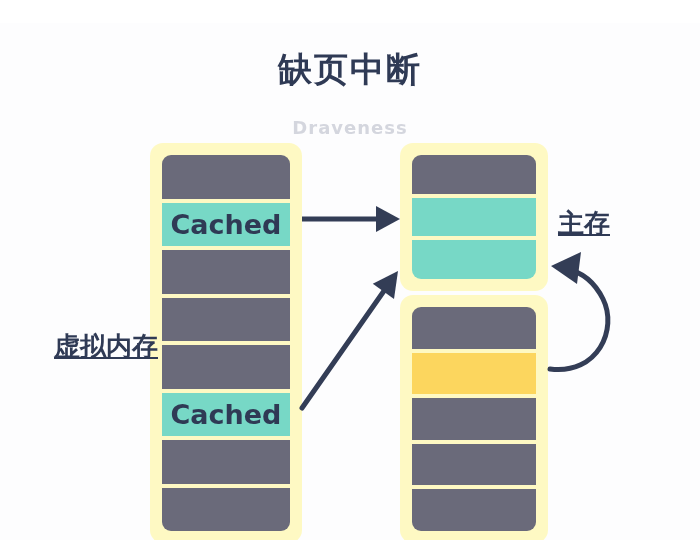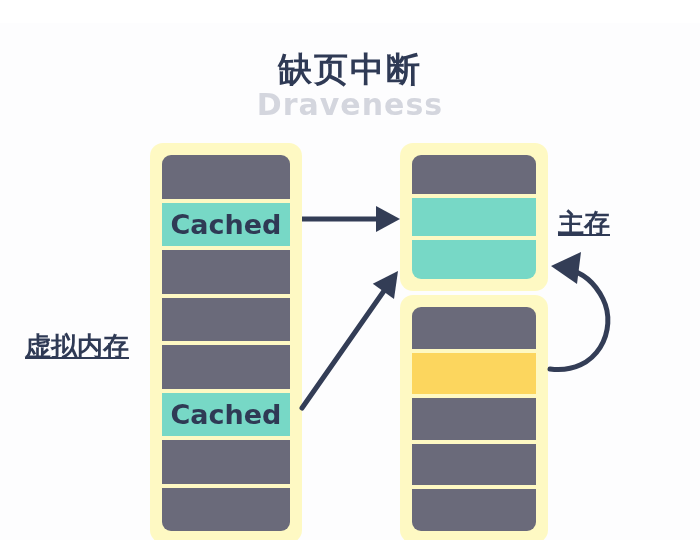--- a/index.html
+++ b/index.html
@@ -15,23 +15,23 @@
     margin-top:23px;
   }
   .title{
     position:absolute;left:0;top:24px;width:100%;
     text-align:center;
     font-size:34px;font-weight:bold;
     color:#2f3a55;
     letter-spacing:2px;
   }
   .watermark{
-    position:absolute;left:0;top:64px;width:100%;
+    position:absolute;left:0;top:94px;width:100%;
     text-align:center;
-    font-size:30px;font-weight:bold;
+    font-size:18px;font-weight:bold;
     color:#d4d6de;
     letter-spacing:1px;
   }
   .memcol{
     position:absolute;
     background:#fef9c3;
     border-radius:13px;
     padding:12px;
     display:flex;flex-direction:column;
     gap:4px;
@@ -51,21 +51,21 @@
   .mrow--yellow{background:#fcd65e;}
   .cached-label{
     font-size:27px;font-weight:bold;color:#2f3a55;
   }
   .side-label{
     position:absolute;
     font-size:26px;font-weight:bold;color:#2f3a55;
     white-space:nowrap;
     text-decoration:underline;
   }
-  .label-virtual{left:25px;top:306px;width:115px;}
+  .label-virtual{left:43px;top:306px;width:115px;text-align:right;}
   .label-mainmem{left:558px;top:183px;}
   .label-disk{left:558px;top:381px;}
   .arrow-layer{
     position:absolute;left:0;top:0;width:700px;height:540px;
     pointer-events:none;
   }
 </style>
 </head>
 <body>
 

